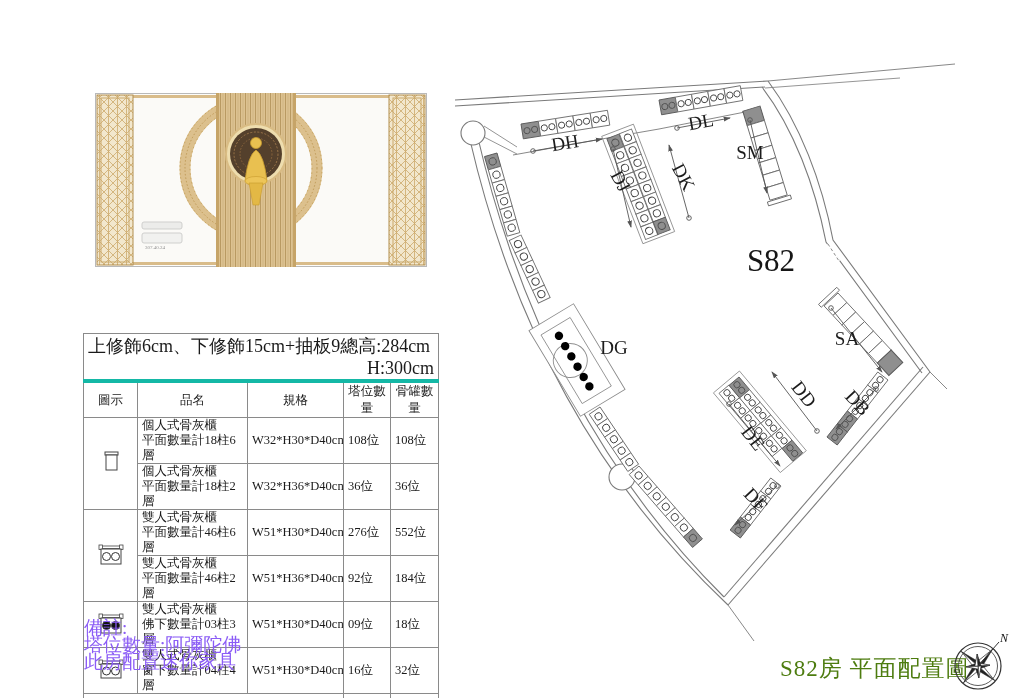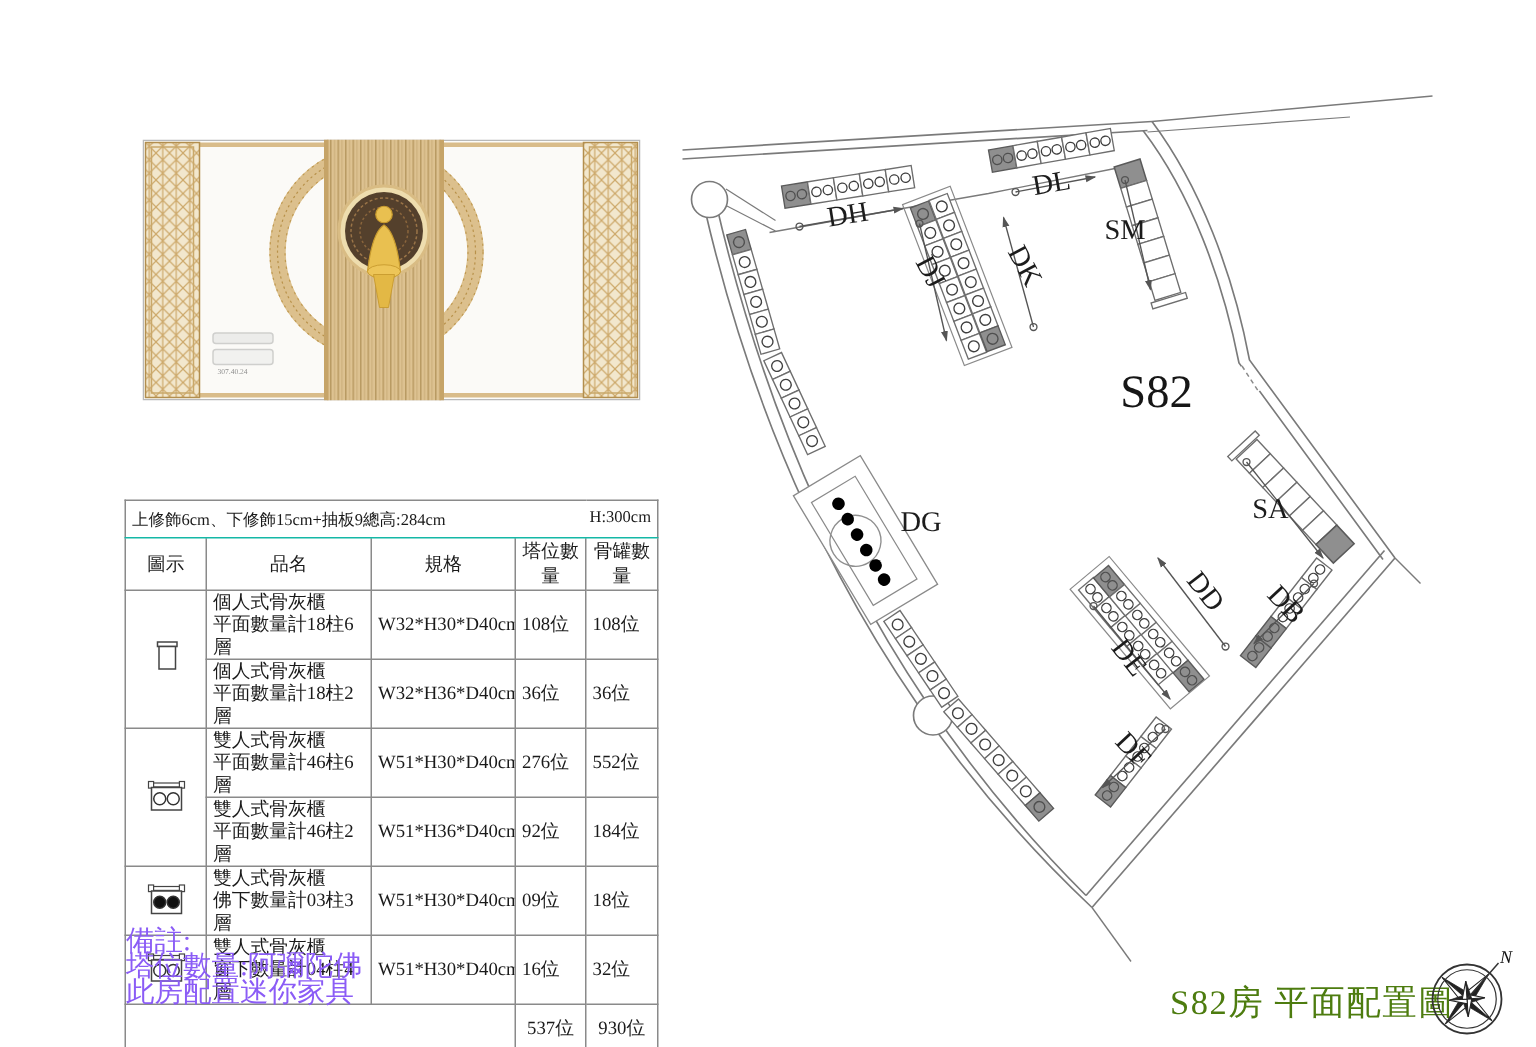--- a/index.html
+++ b/index.html
@@ -4,21 +4,21 @@
 <style>
   html,body{margin:0;padding:0;background:#ffffff;}
   #page{position:relative;width:1024px;height:698px;background:#ffffff;overflow:hidden;
         font-family:"Liberation Serif","DejaVu Serif",serif;color:#111;}
   
   #altar{position:absolute;left:95px;top:93px;width:332px;height:174px;}
   
   #spec{position:absolute;left:83px;top:333px;width:355px;border-collapse:collapse;
         table-layout:fixed;font-size:12.5px;color:#1a1a1a;}
   #spec td{border:1px solid #8a8a8a;padding:0 4px;vertical-align:middle;overflow:hidden;}
-  #spec .band{height:24px;font-size:11px;border-bottom:1px solid #14b8a6;text-decoration:underline;}
+  #spec .band{height:24px;font-size:18px;border-bottom:4px solid #14b8a6;text-decoration:underline;}
   #spec .band .bl{float:left;}
   #spec .band .br{float:right;margin-left:12px;}
   #spec .hdr td{height:21px;text-align:center;font-size:12.5px;}
   #spec .drow td{height:33px;}
   #spec .nm{line-height:15px;text-align:left;margin-left:48px;}
   #spec .ct{text-align:left;}
   #spec .ic{text-align:center;}
   #spec .tot td{height:30px;text-align:center;}
   
   #notes{position:absolute;left:84px;top:619px;font-size:19px;line-height:17px;color:#8b5cf6;}

